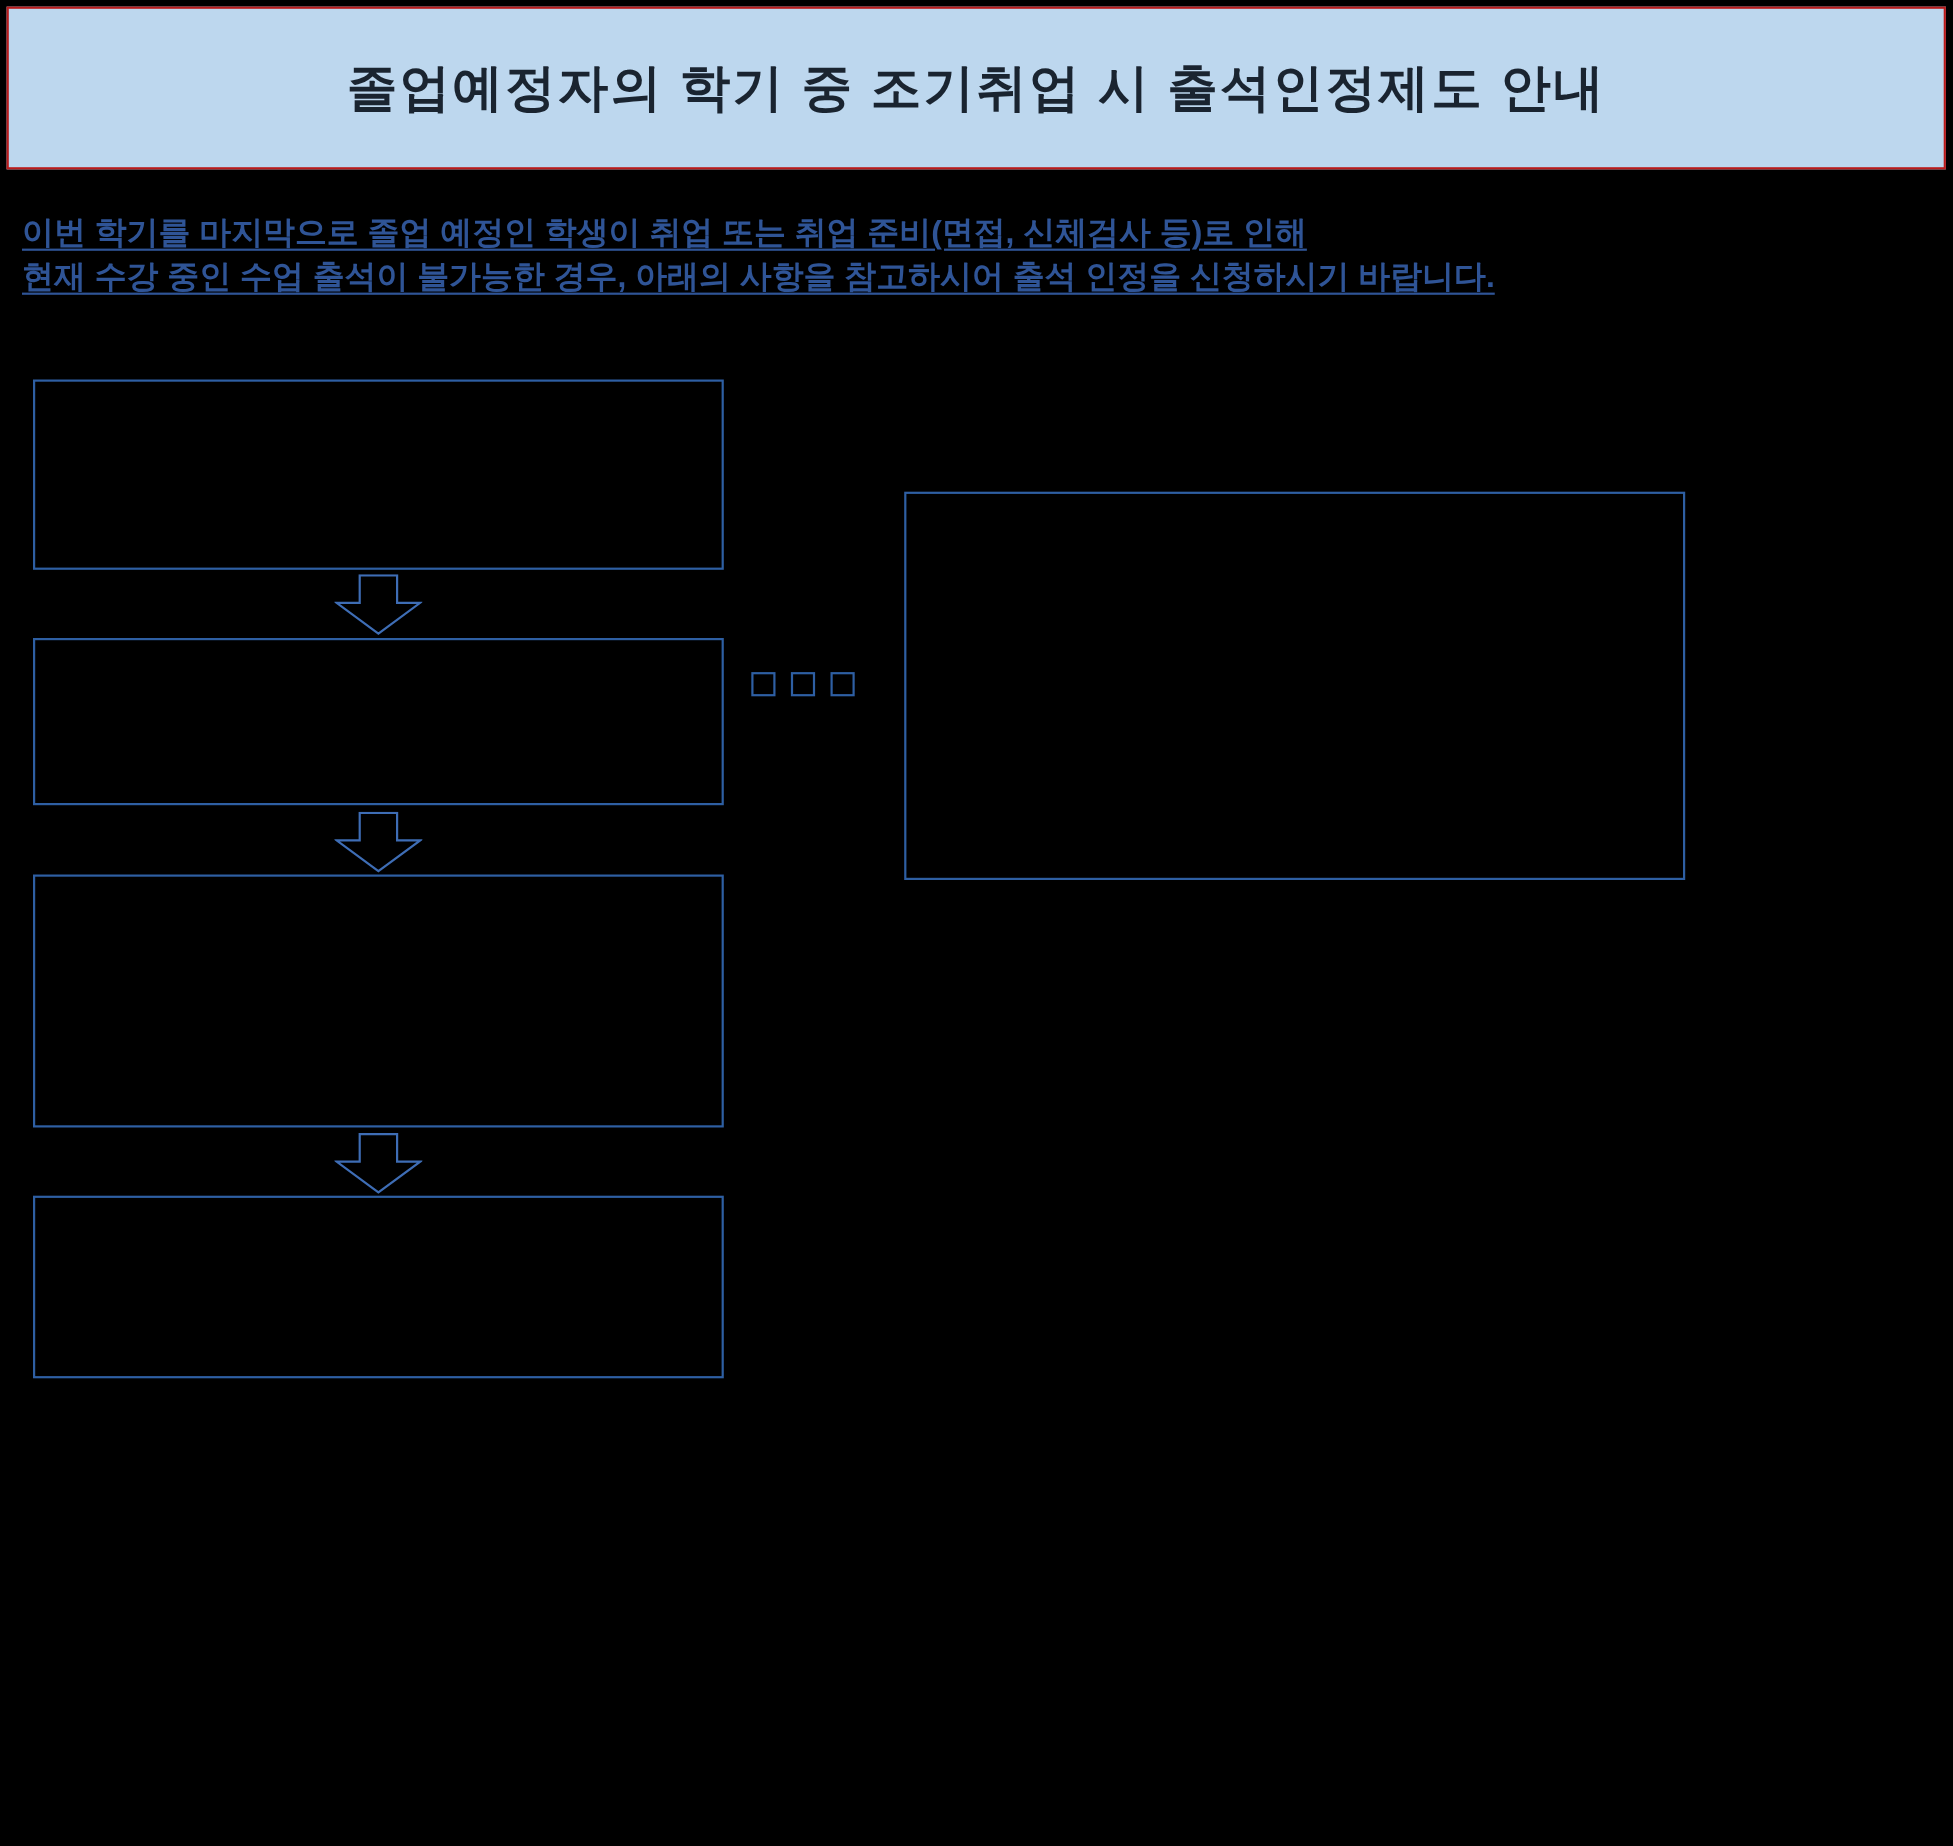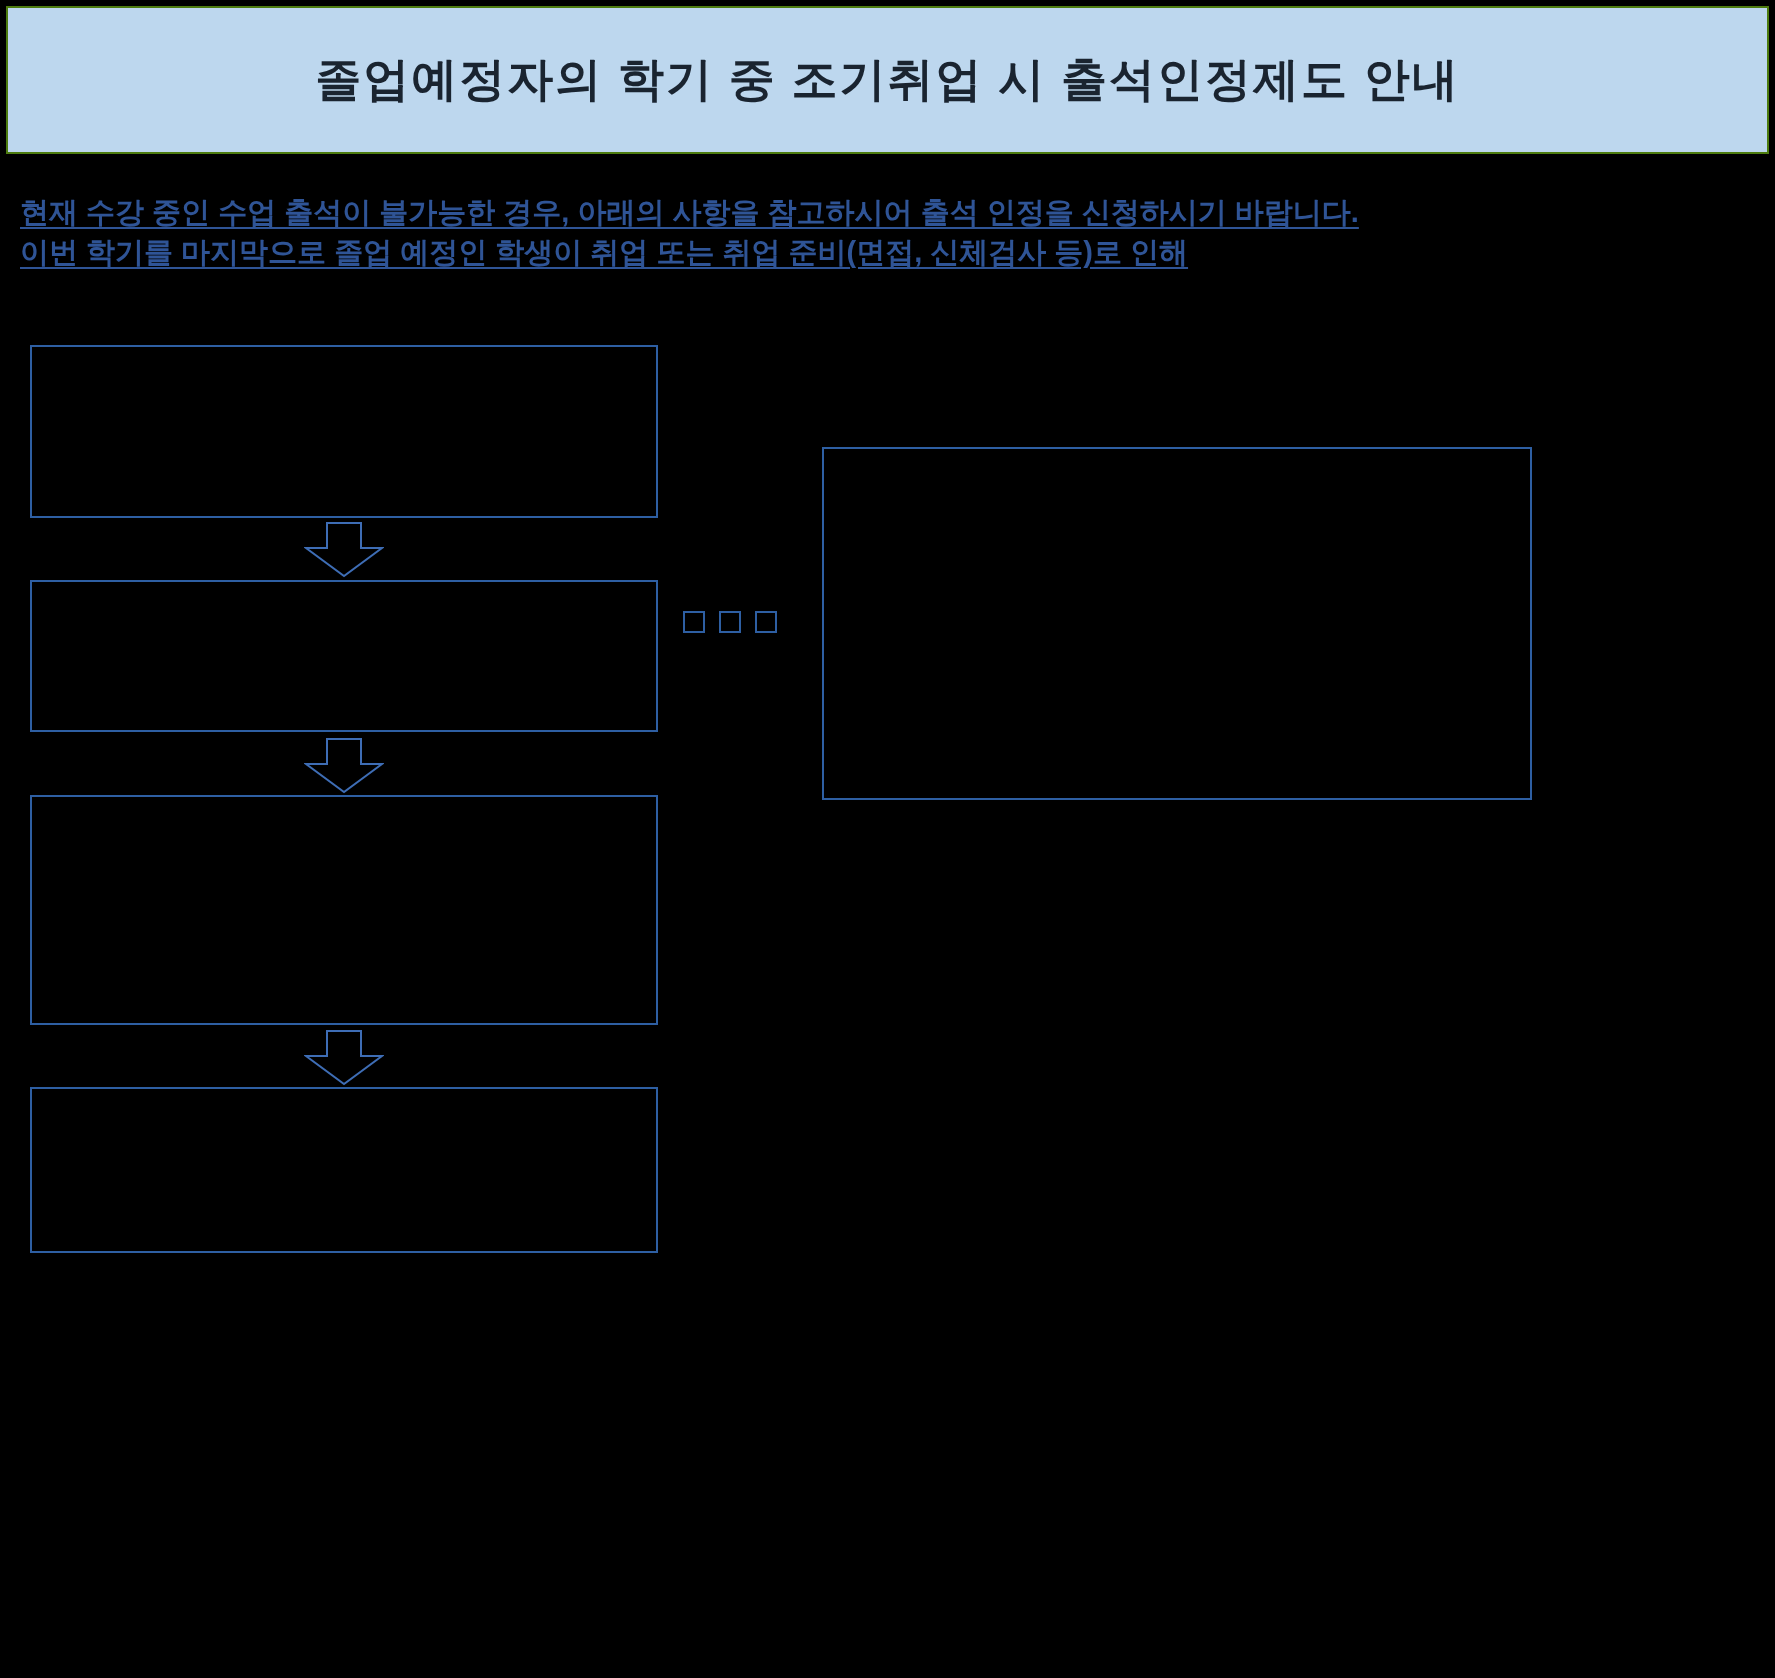--- a/index.html
+++ b/index.html
@@ -15,21 +15,21 @@
     font-family: "Liberation Sans", sans-serif;
     overflow: hidden;
   }
   .banner {
     position: absolute;
     left: 6px;
     top: 6px;
     right: 6px;
     height: 148px;
     background: #BDD7EE;
-    border: 2px solid #4d7c0f;
+    border: 2px solid #b91c1c;
     display: flex;
     align-items: center;
     justify-content: center;
     box-sizing: border-box;
   }
   .banner h1 {
     margin: 0;
     font-size: 46px;
     font-weight: bold;
     letter-spacing: 2px;
@@ -99,22 +99,22 @@
 </head>
 <body>
 
 <div class="page">
 
   <header class="banner">
     <h1>졸업예정자의 학기 중 조기취업 시 출석인정제도 안내</h1>
   </header>
 
   <div class="intro">
+    <p>이번 학기를 마지막으로 졸업 예정인 학생이 취업 또는 취업 준비(면접, 신체검사 등)로 인해</p>
     <p>현재 수강 중인 수업 출석이 불가능한 경우, 아래의 사항을 참고하시어 출석 인정을 신청하시기 바랍니다.</p>
-    <p>이번 학기를 마지막으로 졸업 예정인 학생이 취업 또는 취업 준비(면접, 신체검사 등)로 인해</p>
   </div>
 
   <div class="flow-box box1"></div>
 
   <svg class="arrow arrow1" viewBox="0 0 80 56" xmlns="http://www.w3.org/2000/svg">
     <path d="M23 1 L57 1 L57 26 L78 26 L40 54 L2 26 L23 26 Z" fill="#000000" stroke="#3E6DB5" stroke-width="2"></path>
   </svg>
 
   <div class="flow-box box2"></div>
 

